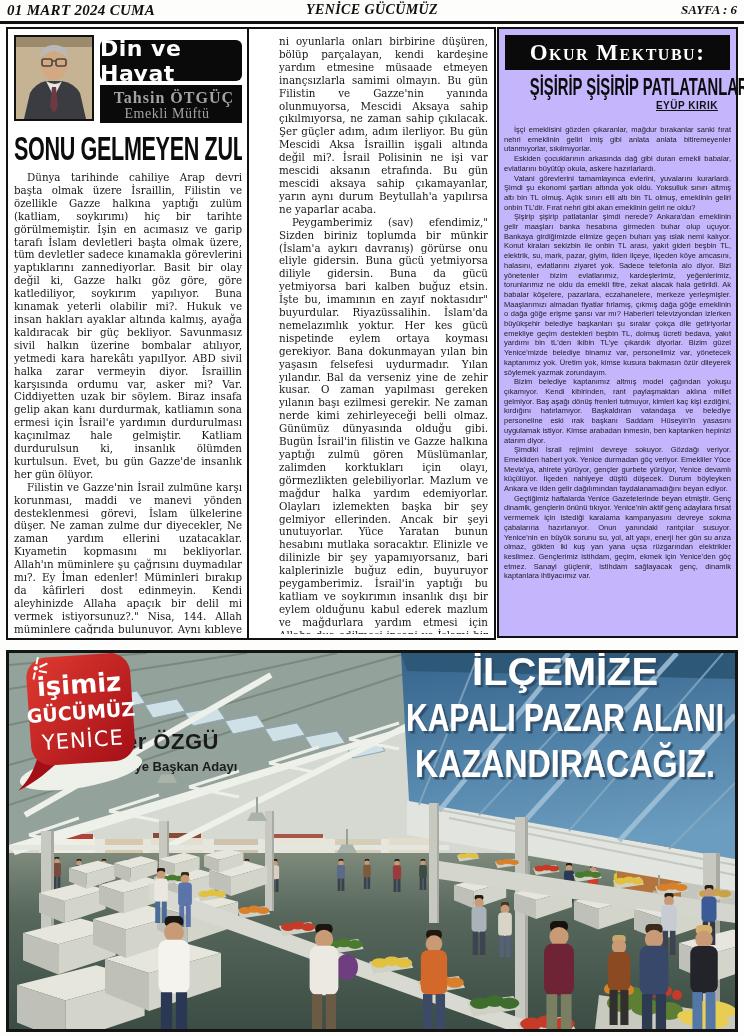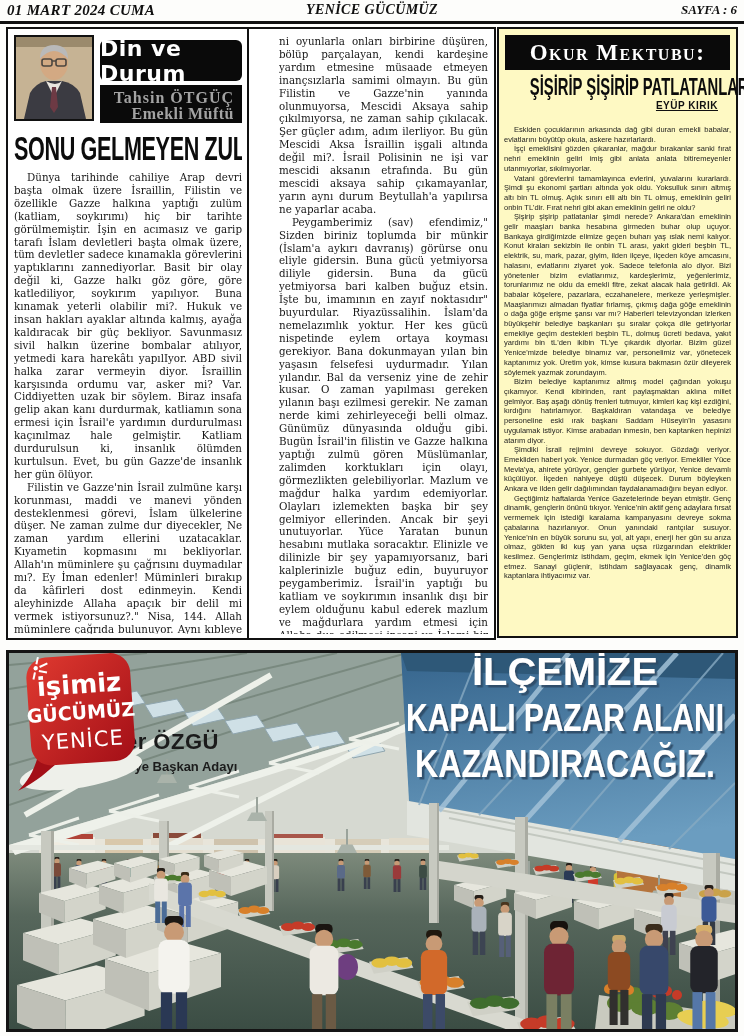--- a/index.html
+++ b/index.html
@@ -22,26 +22,26 @@
   .col2 .para:first-child{text-indent:0;}
   
   .byline-block{position:relative;height:93px;}
   .photo{position:absolute;left:0;top:2px;width:80px;height:86px;border:2px solid #111;box-sizing:border-box;background:#c4b294;}
   .title-box{position:absolute;left:86px;top:7px;right:0;height:41px;background:#0a0a0a;border-radius:6px;color:#fff;
     display:flex;align-items:center;justify-content:center;
     font-family:"DejaVu Sans",sans-serif;font-weight:bold;font-size:22px;letter-spacing:.5px;}
   .author-box{position:absolute;left:86px;top:52px;right:0;height:38px;background:#0a0a0a;color:#a3a3a3;
     text-align:right;padding:3px 8px 0 0;box-sizing:border-box;font-family:"Liberation Serif",serif;}
   .author-name{font-size:16px;font-weight:bold;letter-spacing:1px;line-height:19px;}
-  .author-title{font-size:16px;font-weight:bold;letter-spacing:.5px;line-height:13px;}
+  .author-title{font-size:14px;font-weight:normal;letter-spacing:.5px;line-height:13px;text-align:center;}
   .headline-wrap{height:36px;margin:4px 0 5px;overflow:visible;}
   .headline{font-family:"Liberation Sans",sans-serif;font-weight:bold;font-size:30px;white-space:nowrap;color:#0c0c0c;
     transform:scale(0.72,1.12);transform-origin:left top;letter-spacing:-0.5px;}
   
-  .letter-box{position:absolute;left:497px;top:27px;width:241px;height:611px;border:2px solid #111;box-sizing:border-box;background:#fef9c3;}
+  .letter-box{position:absolute;left:497px;top:27px;width:241px;height:611px;border:2px solid #111;box-sizing:border-box;background:#c4b5fd;}
   .letter-header{margin:6px 6px 0;height:35px;background:#0a0a0a;color:#fff;display:flex;align-items:center;justify-content:center;
     font-family:"Liberation Serif",serif;font-weight:bold;font-size:23px;font-variant:small-caps;letter-spacing:1.5px;}
   .letter-headline-wrap{height:27px;margin-top:3px;}
   .letter-headline{font-family:"Liberation Sans",sans-serif;font-weight:bold;font-size:20px;white-space:nowrap;text-align:center;color:#0c0c0c;
     transform:scale(0.74,1.22);transform-origin:center top;}
   .letter-author{text-align:right;padding-right:18px;font-family:"Liberation Sans",sans-serif;font-weight:bold;font-size:10px;
     letter-spacing:.5px;text-decoration:underline;color:#111;height:20px;}
   .letter-body{position:absolute;left:5px;right:5px;top:96px;bottom:3px;overflow:hidden;}
   .letter-body .para{font-family:"Liberation Sans",sans-serif;font-size:7.5px;line-height:9.7px;text-indent:10px;color:#1d1d1d;}
   
@@ -82,21 +82,21 @@
           <path d="M30,44 L38,60 L46,44 Q40,50 30,44 Z" fill="#e9e6df"></path>
           <path d="M36,50 L40,50 L42,70 L38,76 L34,70 Z" fill="#6d3a44"></path>
           <ellipse cx="38" cy="26" rx="14" ry="17" fill="#d3a983"></ellipse>
           <path d="M24,22 Q24,8 38,8 Q52,8 52,22 Q45,14 38,14 Q31,14 24,22 Z" fill="#b9b9b9"></path>
           <rect x="26" y="22" width="10" height="7" rx="2" fill="none" stroke="#4c4640" stroke-width="1.6"></rect>
           <rect x="40" y="22" width="10" height="7" rx="2" fill="none" stroke="#4c4640" stroke-width="1.6"></rect>
           <line x1="36" y1="24" x2="40" y2="24" stroke="#4c4640" stroke-width="1.4"></line>
         </svg>
       </div>
       <div class="title-box">
-        <span>Din ve Durum</span>
+        <span>Din ve Hayat</span>
       </div>
       <div class="author-box">
         <div class="author-name">Tahsin ÖTGÜÇ</div>
         <div class="author-title">Emekli Müftü</div>
       </div>
     </div>
     <div class="headline-wrap">
       <div class="headline">SONU GELMEYEN ZULÜM</div>
     </div>
     <div>
@@ -116,22 +116,22 @@
 
 <div class="letter-box">
   <div class="letter-header">
     <span>Okur Mektubu:</span>
   </div>
   <div class="letter-headline-wrap">
     <div class="letter-headline">ŞİŞİRİP ŞİŞİRİP PATLATANLAR</div>
   </div>
   <div class="letter-author">EYÜP KIRIK</div>
   <div class="letter-body">
+      <p class="para">İşçi emeklisini gözden çıkaranlar, mağdur bırakanlar sanki fırat nehri emeklinin geliri imiş gibi anlata anlata bitiremeyenler utanmıyorlar, sıkılmıyorlar.</p>
       <p class="para">Eskiden çocuklarının arkasında dağ gibi duran emekli babalar, evlatlarını büyütüp okula, askere hazırlarlardı.</p>
-      <p class="para">İşçi emeklisini gözden çıkaranlar, mağdur bırakanlar sanki fırat nehri emeklinin geliri imiş gibi anlata anlata bitiremeyenler utanmıyorlar, sıkılmıyorlar.</p>
       <p class="para">Vatani görevlerini tamamlayınca evlerini, yuvalarını kurarlardı. Şimdi şu ekonomi şartları altında yok oldu. Yoksulluk sınırı altmış altı bin TL olmuş. Açlık sınırı elli altı bin TL olmuş, emeklinin geliri onbin TL'dir. Fırat nehri gibi akan emeklinin geliri ne oldu?</p>
       <p class="para">Şişirip şişirip patlatanlar şimdi nerede? Ankara'dan emeklinin gelir maaşları banka hesabına girmeden buhar olup uçuyor. Bankaya girdiğimizde elimize geçen buharı yaş ıslak nemi kalıyor. Konut kiraları sekizbin ile onbin TL arası, yakıt gideri beşbin TL, elektrik, su, mark, pazar, giyim, ilden ilçeye, ilçeden köye amcasını, halasını, evlatlarını ziyaret yok. Sadece telefonla alo diyor. Bizi yönetenler bizim evlatlarımız, kardeşlerimiz, yeğenlerimiz, torunlarımız ne oldu da emekli fitre, zekat alacak hala getirildi. Ak babalar köşelere, pazarlara, eczahanelere, merkeze yerleşmişler. Maaşlarımızı almadan fiyatlar fırlamış, çıkmış dağa göğe emeklinin o dağa göğe erişme şansı var mı? Haberleri televizyondan izlerken büyükşehir belediye başkanları şu sıralar çokça dile getiriyorlar emekliye geçim destekleri beşbin TL, dolmuş ücreti bedava, yakıt yardımı bin tL'den ikibin TL'ye çıkardık diyorlar. Bizim güzel Yenice'mizde belediye binamız var, personelimiz var, yönetecek kaptanımız yok. Üretim yok, kimse kusura bakmasın özür dileyerek söylemek yazmak zorundayım.</p>
       <p class="para">Bizim belediye kaptanımız altmış model çağından yokuşu çıkamıyor. Kendi kibirinden, rant paylaşmaktan aklına millet gelmiyor. Baş aşağı dönüş frenleri tutmuyor, kimleri kaç kişi ezdiğini, kırdığını hatırlamıyor. Başkaldıran vatandaşa ve belediye personeline eski ırak başkanı Saddam Hüseyin'in yasasını uygulamak istiyor. Kimse arabadan inmesin, ben kaptanken hepinizi atarım diyor.</p>
       <p class="para">Şimdiki İsrail rejimini devreye sokuyor. Gözdağı veriyor. Emekliden haberi yok. Yenice durmadan göç veriyor. Emekliler Yüce Mevla'ya, ahirete yürüyor, gençler gurbete yürüyor, Yenice devamlı küçülüyor. İlçeden nahiyeye düştü düşecek. Durum böyleyken Ankara ve ilden gelir dağılımından faydalanamadığını beyan ediyor.</p>
       <p class="para">Geçtiğimiz haftalarda Yenice Gazetelerinde beyan etmiştir. Genç dinamik, gençlerin önünü tıkıyor. Yenice'nin aktif genç adaylara fırsat vermemek için istediği karalama kampanyasını devreye sokma çabalarına hazırlanıyor. Onun yanındaki rantçılar susuyor. Yenice'nin en büyük sorunu su, yol, alt yapı, enerji her gün su arıza olmaz, gökten iki kuş yan yana uçsa rüzgarından elektrikler kesilmez. Gençlerimiz istihdam, geçim, ekmek için Yenice'den göç etmez. Sanayi güçlenir, istihdam sağlayacak genç, dinamik kaptanlara ihtiyacımız var.</p>
     </div>
 </div>
 
 <div class="ad-box">
 <svg viewBox="0 0 726 376" preserveAspectRatio="none">

